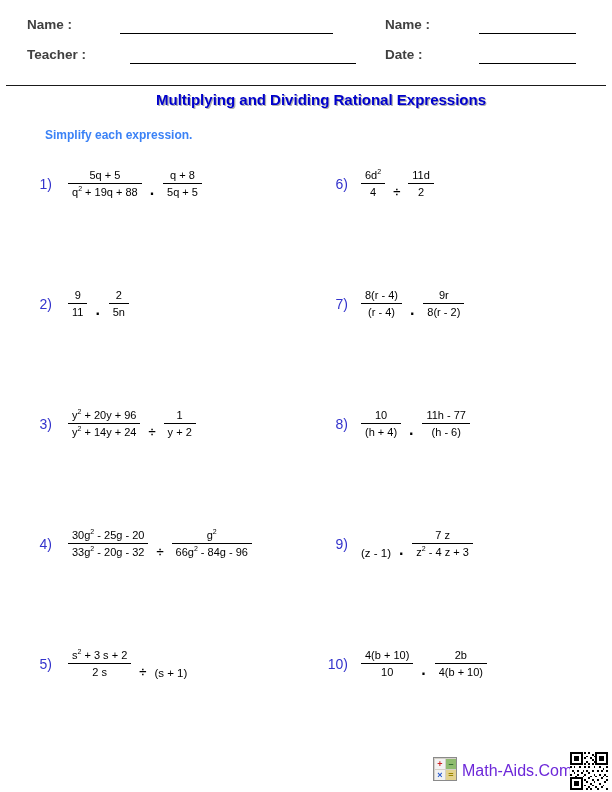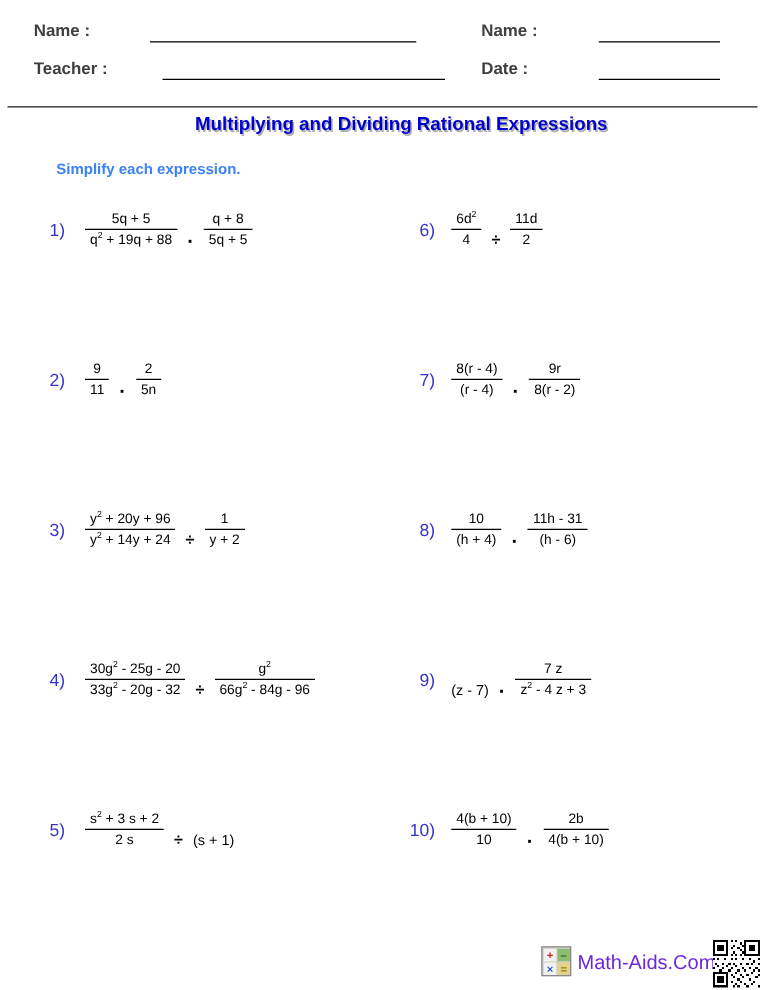--- a/index.html
+++ b/index.html
@@ -178,29 +178,29 @@
     </div>
     <div class="problem" style="top: 408px; left: 315px;">
       <span class="pnum pnum-right">8)</span>
       <span class="expr">
         <span class="frac">
           <span class="num">10</span>
           <span class="den">(h + 4)</span>
         </span>
         <span class="op op-mult">·</span>
         <span class="frac">
-          <span class="num">11h - 31</span>
+          <span class="num">11h - 77</span>
           <span class="den">(h - 6)</span>
         </span>
       </span>
     </div>
     <div class="problem" style="top: 528px; left: 315px;">
       <span class="pnum pnum-right">9)</span>
       <span class="expr">
-        <span class="term">(z - 7)</span>
+        <span class="term">(z - 1)</span>
         <span class="op op-mult">·</span>
         <span class="frac">
           <span class="num">7 z</span>
           <span class="den">z<sup>2</sup> - 4 z + 3</span>
         </span>
       </span>
     </div>
     <div class="problem" style="top: 648px; left: 315px;">
       <span class="pnum pnum-right">10)</span>
       <span class="expr">

